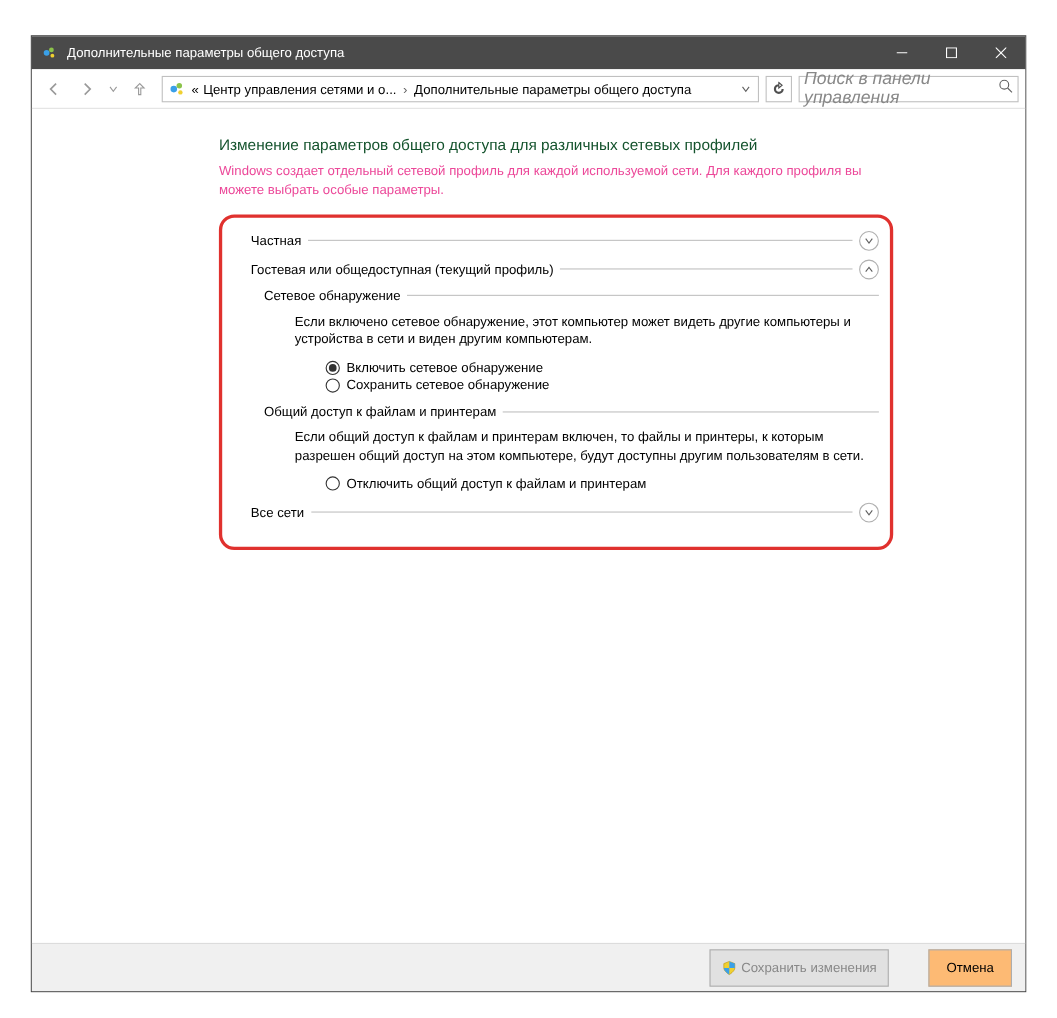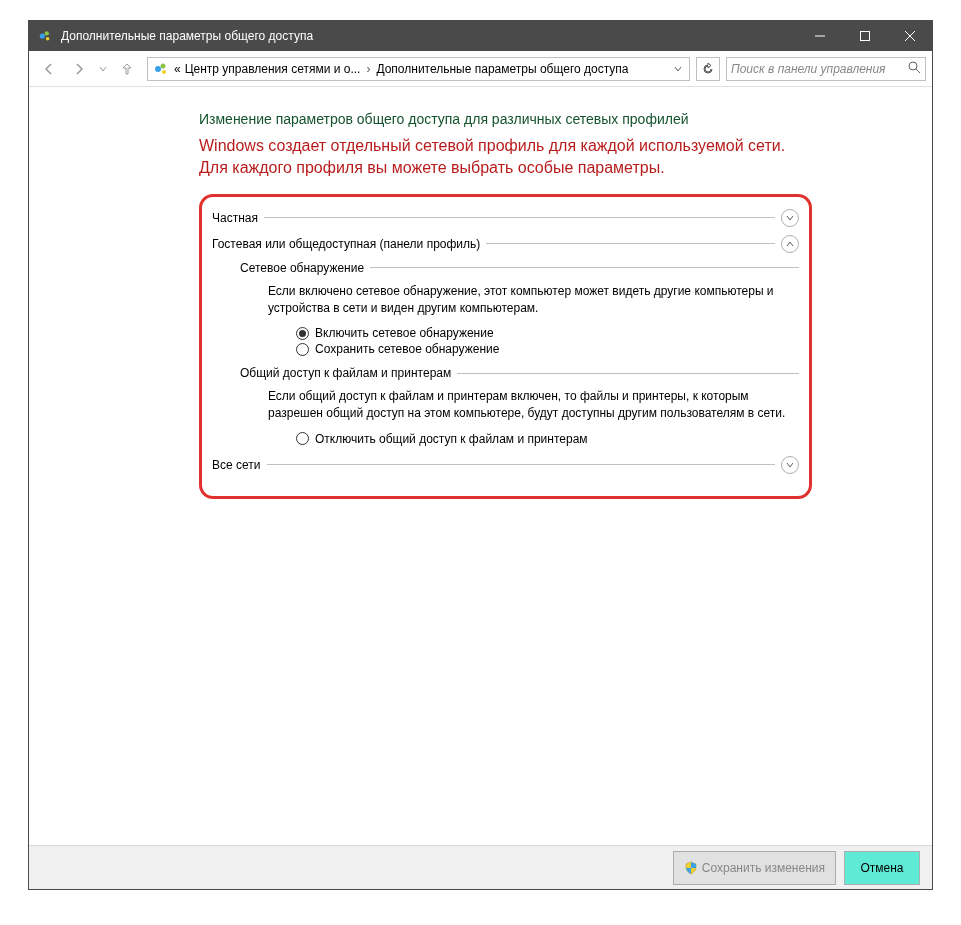--- a/index.html
+++ b/index.html
@@ -7,21 +7,21 @@
   font-family: "Segoe UI", Tahoma, sans-serif;
   font-size: 12px;
   background: #fff;
   width: 961px;
   height: 925px;
   position: relative;
 }
 .outer-frame {
   position: absolute;
   left: 28px;
-  top: 20px;
+  top: 32px;
   width: 905px;
   height: 870px;
   background: #fff;
   border: 1px solid #4a4a4a;
   display: flex;
   flex-direction: column;
 }
 
 .titlebar {
   height: 30px;
@@ -102,56 +102,56 @@
   margin-right: 4px;
 }
 .search-box {
   width: 200px; height: 24px;
   border: 1px solid #c0c0c0;
   display: flex;
   align-items: center;
   padding: 0 4px;
   color: #888;
   font-style: italic;
-  font-size: 12px;
+  font-size: 16px;
 }
 .search-box .placeholder { flex: 1; font-style: italic; }
 .search-box .search-icon { color: #606060; }
 
 .content {
   flex: 1;
   background: #fff;
   overflow: hidden;
   position: relative;
 }
 .content-inner {
   padding: 24px 0 0 0;
 }
 .heading {
   color: #14532d;
   font-size: 14px;
   font-weight: 400;
   margin: 0 0 8px 170px;
 }
 .subtext {
-  color: #b91c1c;
-  font-size: 16px;
+  color: #ec4899;
+  font-size: 12px;
   margin: 0 120px 14px 170px;
   line-height: 1.4;
 }
 .highlight-box {
   margin: 0 120px 0 170px;
   border: 3px solid #e0312e;
   border-radius: 14px;
   padding: 8px 10px 14px 10px;
 }
 .profile-header {
   display: flex;
   align-items: center;
-  margin: 4px 0 8px 0;
+  margin: 4px 0 8px 16px;
 }
 .profile-header .label {
   font-size: 12px;
   color: #000;
   padding-right: 6px;
 }
 .profile-header .line {
   flex: 1;
   height: 1px;
   background: #c0c0c0;
@@ -225,21 +225,21 @@
   padding: 16px 10px;
   border: 1px solid #adadad;
   background: #e1e1e1;
   font-size: 12px;
   display: flex;
   align-items: center;
   justify-content: center;
   gap: 4px;
 }
 .btn.save { color: #888; min-width: 150px; }
-.btn.cancel { background: #5eead4; }
+.btn.cancel { background: #fdba74; margin-left: 28px; }
 .shield-icon {
   width: 14px; height: 14px;
 }
 </style>
 </head>
 <body>
 
 <div class="outer-frame">
 
   <div class="titlebar">
@@ -341,21 +341,21 @@
           <span class="label">Частная</span>
           <span class="line"></span>
           <span class="expand-btn">
             <svg width="10" height="10" viewBox="0 0 10 10">
                 <path d="M2 3 L5 7 L8 3" fill="none" stroke="currentColor" stroke-width="1"></path>
               </svg>
           </span>
         </div>
 
         <div class="profile-header">
-          <span class="label">Гостевая или общедоступная (панели профиль)</span>
+          <span class="label">Гостевая или общедоступная (текущий профиль)</span>
           <span class="line"></span>
           <span class="expand-btn">
             <svg width="10" height="10" viewBox="0 0 10 10">
                 <path d="M2 7 L5 3 L8 7" fill="none" stroke="currentColor" stroke-width="1"></path>
               </svg>
           </span>
         </div>
 
         <div class="section">
           <div class="section-header">

